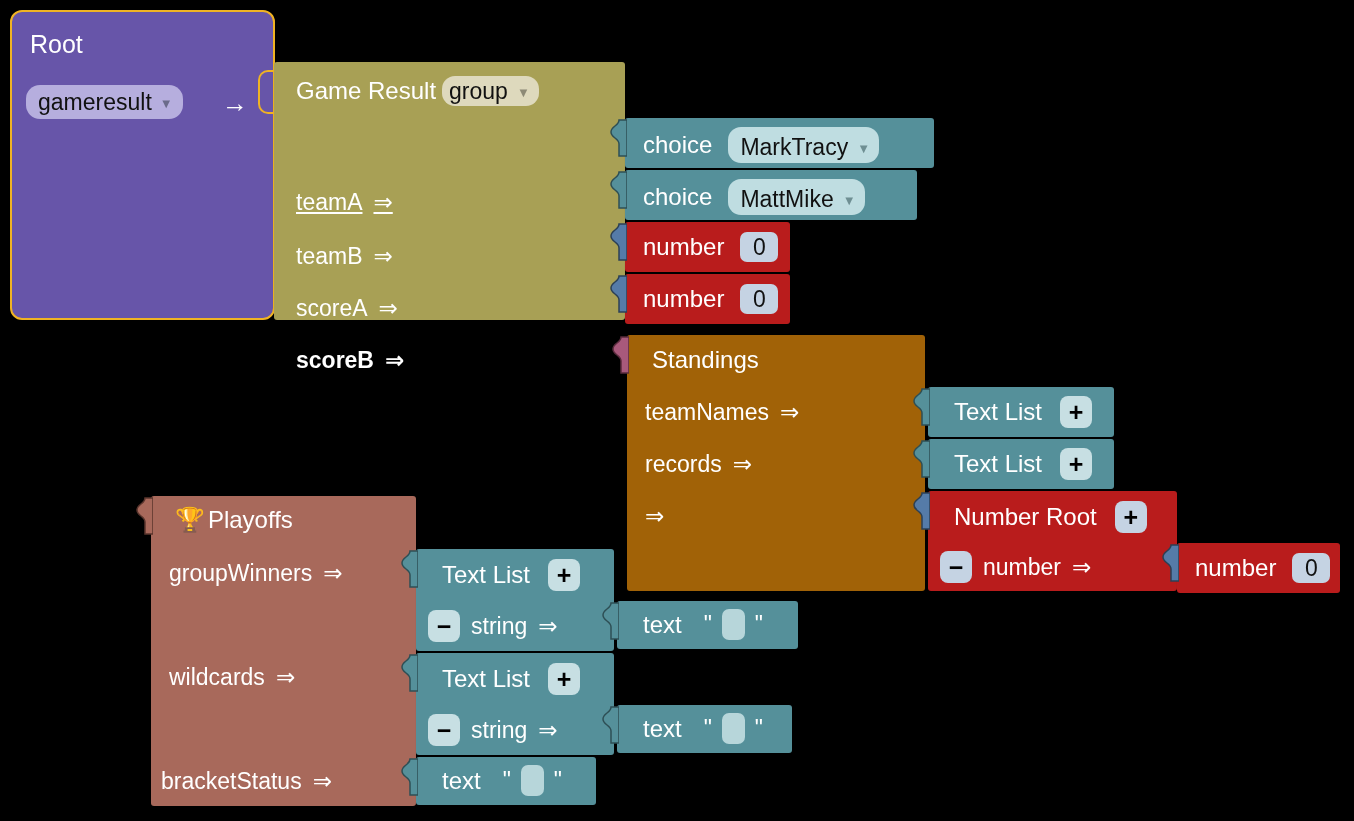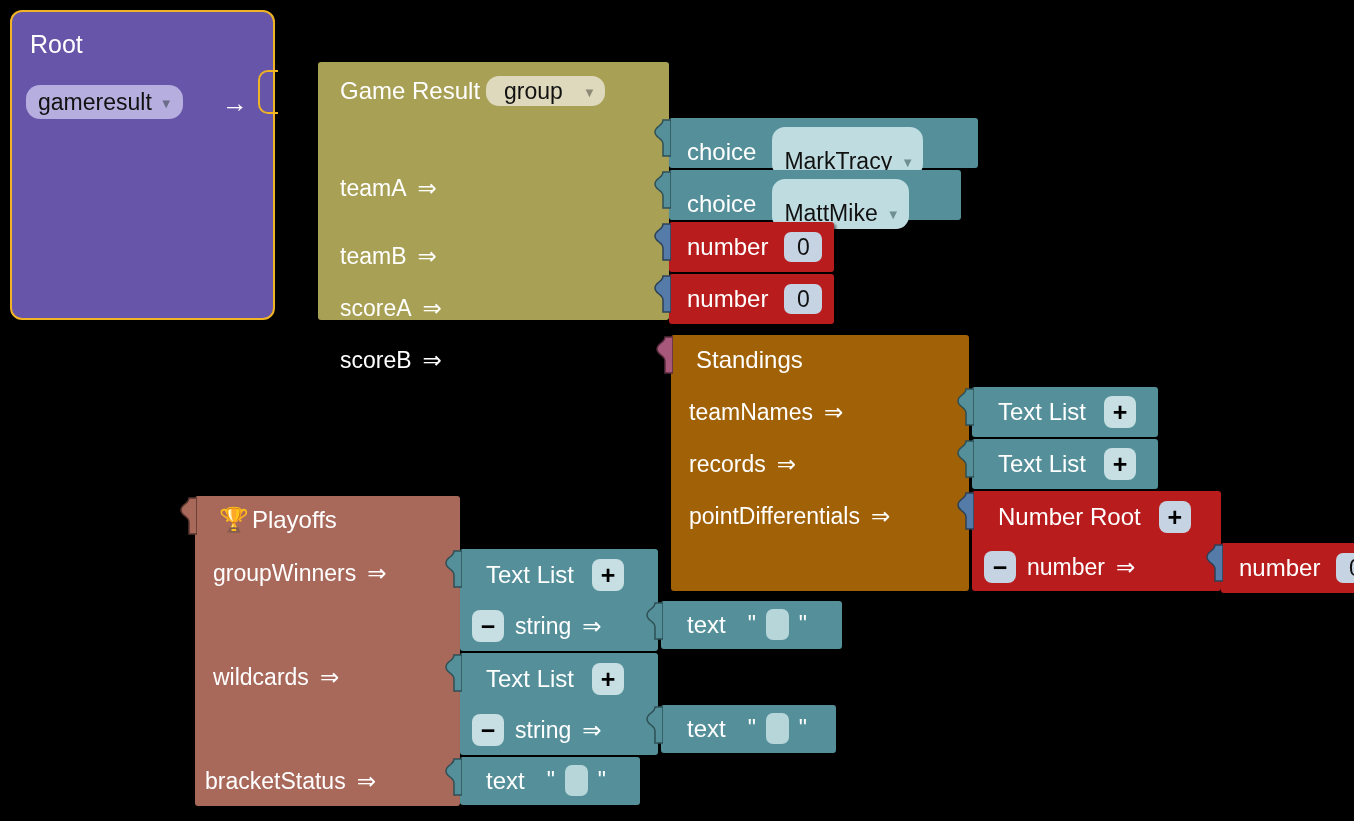--- a/index.html
+++ b/index.html
@@ -5,21 +5,21 @@
   html,body{margin:0;padding:0;background:#000;}
   body{
     width:1354px;height:821px;position:relative;overflow:hidden;
     font-family:"Liberation Sans","DejaVu Sans",sans-serif;
     background:#000;
   }
   .stage{position:absolute;left:0;top:0;width:1354px;height:821px;}
 
   
   .blk{position:absolute;box-sizing:border-box;}
-  .shadow{box-shadow:2px 2px 3px rgba(0,0,0,.55);margin-left:44px;}
+  .shadow{box-shadow:2px 2px 3px rgba(0,0,0,.55);}
 
   
   .root-blk{
     background:#6755a9;
     border:2px solid #f0b323;
     border-radius:12px;
   }
   .root-title{
     position:absolute;left:18px;top:18px;
     color:#fff;font-size:25px;line-height:28px;
@@ -56,31 +56,31 @@
     display:flex;align-items:center;gap:6px;
   }
   .row-label{
     position:absolute;color:#fff;font-size:23px;white-space:nowrap;
     display:flex;align-items:center;gap:11px;
   }
   .dblarrow{font-size:23px;color:#fff;}
 
   
   .pill{
-    display:inline-flex;align-items:center;gap:20px;
+    display:inline-flex;align-items:center;gap:9px;
     background:#ded9bd;border-radius:13px;height:30px;
-    padding:0 9px 0 18px;color:#111;font-size:23px;white-space:nowrap;
+    padding:0 9px 0 7px;color:#111;font-size:23px;white-space:nowrap;
   }
   .pill .caret{color:#8d8a76;}
 
   
   .pill-teal{
     display:inline-flex;align-items:center;gap:9px;
     background:#bfdde1;border-radius:13px;height:32px;
-    padding:18px 9px 0 12px;color:#111;font-size:23px;white-space:nowrap;
+    padding:4px 9px 0 12px;color:#111;font-size:23px;white-space:nowrap;
   }
   .pill-teal .caret{color:#6f8f93;}
 
   
   .chip{
     display:inline-flex;align-items:center;justify-content:center;
     background:#c5d3e3;border-radius:7px;
     min-width:26px;height:30px;padding:0 6px;
     color:#111;font-size:23px;
   }
@@ -123,33 +123,33 @@
 
   <div class="blk body-blk olive shadow" style="left:274px;top:62px;width:351px;height:258px;">
     <div class="blk-head" style="left:22px;top:14px;">
       <span>Game Result</span>
       <span class="pill">
         <span>group</span>
         <span class="caret">▼</span>
       </span>
     </div>
 
-    <div class="row-label" style="left:22px;top:113px;">
+    <div class="row-label" style="left:22px;top:127px;text-decoration:underline;">
       <span>teamA</span>
       <span class="dblarrow">⇒</span>
     </div>
     <div class="row-label" style="left:22px;top:181px;">
       <span>teamB</span>
       <span class="dblarrow">⇒</span>
     </div>
     <div class="row-label" style="left:22px;top:233px;">
       <span>scoreA</span>
       <span class="dblarrow">⇒</span>
     </div>
-    <div class="row-label" style="left:22px;top:285px;">
+    <div class="row-label" style="left:22px;top:285px;font-weight:bold;">
       <span>scoreB</span>
       <span class="dblarrow">⇒</span>
     </div>
   </div>
 
   <div class="blk body-blk teal shadow" style="left:625px;top:118px;width:309px;height:50px;">
     <svg class="tab" viewBox="0 0 18 40">
       <path d="M18 2 H10 C10 8 2 8 2 14 C2 20 10 20 10 26 V38 H18 Z" fill="#55909a" stroke="#2e4f55" stroke-width="1.5"></path>
     </svg>
     <div class="blk-head" style="left:18px;top:9px;">
@@ -203,21 +203,20 @@
     </div>
     <div class="row-label" style="left:18px;top:64px;">
       <span>teamNames</span>
       <span class="dblarrow">⇒</span>
     </div>
     <div class="row-label" style="left:18px;top:116px;">
       <span>records</span>
       <span class="dblarrow">⇒</span>
     </div>
     <div class="row-label" style="left:18px;top:168px;">
-      <span>pointDifferentials</span>
       <span class="dblarrow">⇒</span>
     </div>
   </div>
 
   <div class="blk body-blk teal shadow" style="left:928px;top:387px;width:186px;height:50px;">
     <svg class="tab" viewBox="0 0 18 40">
       <path d="M18 2 H10 C10 8 2 8 2 14 C2 20 10 20 10 26 V38 H18 Z" fill="#55909a" stroke="#2e4f55" stroke-width="1.5"></path>
     </svg>
     <div class="blk-head" style="left:26px;top:9px;">
       <span>Text List</span>

